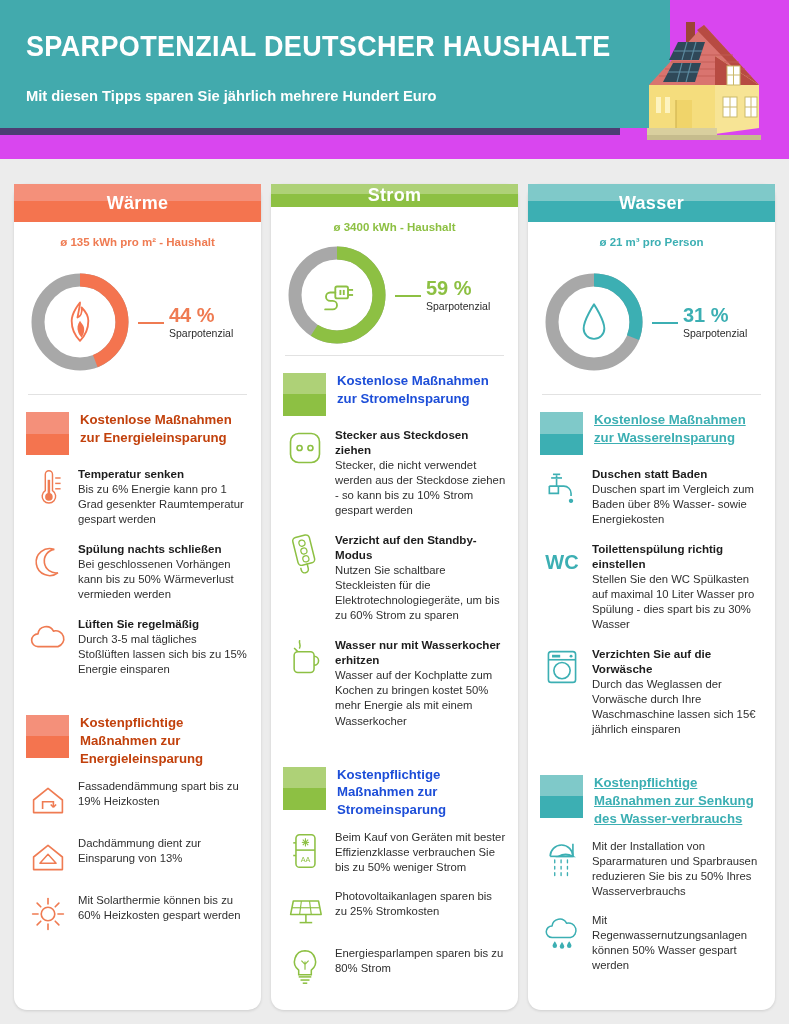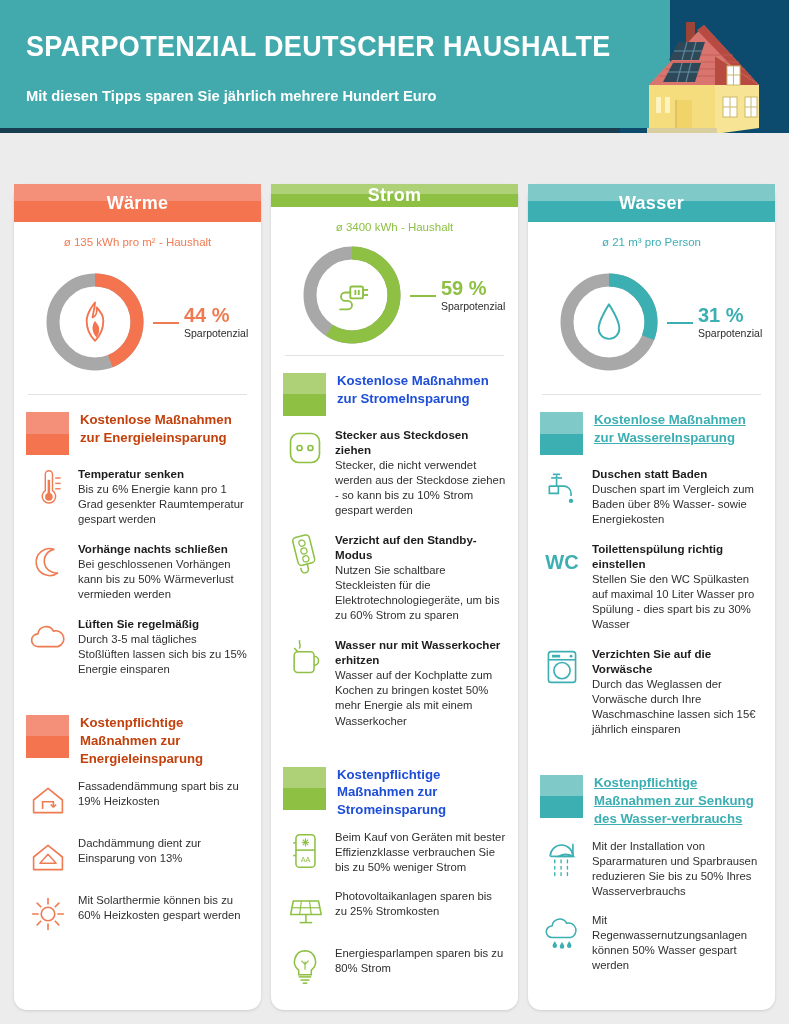--- a/index.html
+++ b/index.html
@@ -7,22 +7,22 @@
     width: 789px; height: 1024px;
     background: #ececec;
     font-family: "Liberation Sans", sans-serif;
     overflow: hidden;
     position: relative;
   }
 
   
   .header {
     position: relative;
-    height: 133px;
-    background: #0c4a6e;
+    height: 159px;
+    background: #d946ef;
     overflow: hidden;
   }
   .header-band {
     position: absolute;
     left: 0; top: 0;
     width: 670px; height: 128px;
     background: #42aaad;
   }
   .header-shadow {
     position: absolute;
@@ -87,33 +87,33 @@
     font-weight: bold;
     letter-spacing: .3px;
   }
   .col-head.warm { background: linear-gradient(to bottom, #f4907a 0%, #f4907a 45%, #f4744f 45%, #f4744f 100%); }
   .col-head.strom { background: linear-gradient(to bottom, #aed177 0%, #aed177 45%, #8dc043 45%, #8dc043 100%); }
   .col-head.wasser { background: linear-gradient(to bottom, #7fc9c9 0%, #7fc9c9 45%, #3cafb3 45%, #3cafb3 100%); }
 
   .col-sub {
     text-align: center;
     font-size: 11.5px;
-    font-weight: normal;
+    font-weight: bold;
     padding: 14px 4px 4px 4px;
   }
   .col-sub.warm { color: #ef7b52; }
   .col-sub.strom { color: #8dc043; }
   .col-sub.wasser { color: #3cafb3; }
 
   
   .donut-row {
     height: 132px;
     display: flex;
     align-items: center;
-    padding-left: 27px;
+    padding-left: 12px;
     margin-top: 4px;
   }
   .donut { position: relative; width: 108px; height: 108px; flex: 0 0 auto; }
   .donut svg { display: block; }
   .donut-icon {
     position: absolute;
     left: 0; top: 0; right: 0; bottom: 0;
     display: flex; align-items: center; justify-content: center;
   }
   .pct-wrap {
@@ -312,21 +312,21 @@
         </div>
       </div>
 
       <div class="tip">
         <div class="tip-icon">
           <svg viewBox="0 0 40 40" width="36" height="36">
             <path d="M27 6 a15 15 0 1 0 4 26 a12.5 12.5 0 0 1 -4 -26 Z" fill="none" stroke="#ef7b52" stroke-width="1.8"></path>
           </svg>
         </div>
         <div class="tip-body">
-          <div class="tip-title">Vorhänge nachts schließen</div>
+          <div class="tip-title">Spülung nachts schließen</div>
           <div class="tip-text">Bei geschlossenen Vorhängen kann bis zu 50% Wärmeverlust vermieden werden</div>
         </div>
       </div>
 
       <div class="tip">
         <div class="tip-icon">
           <svg viewBox="0 0 44 34" width="40" height="31">
             <path d="M11 27 a7 7 0 0 1 0 -14 a9 9 0 0 1 17 -3 a7 7 0 0 1 5 17 Z" fill="none" stroke="#ef7b52" stroke-width="1.8" stroke-linejoin="round"></path>
           </svg>
         </div>

